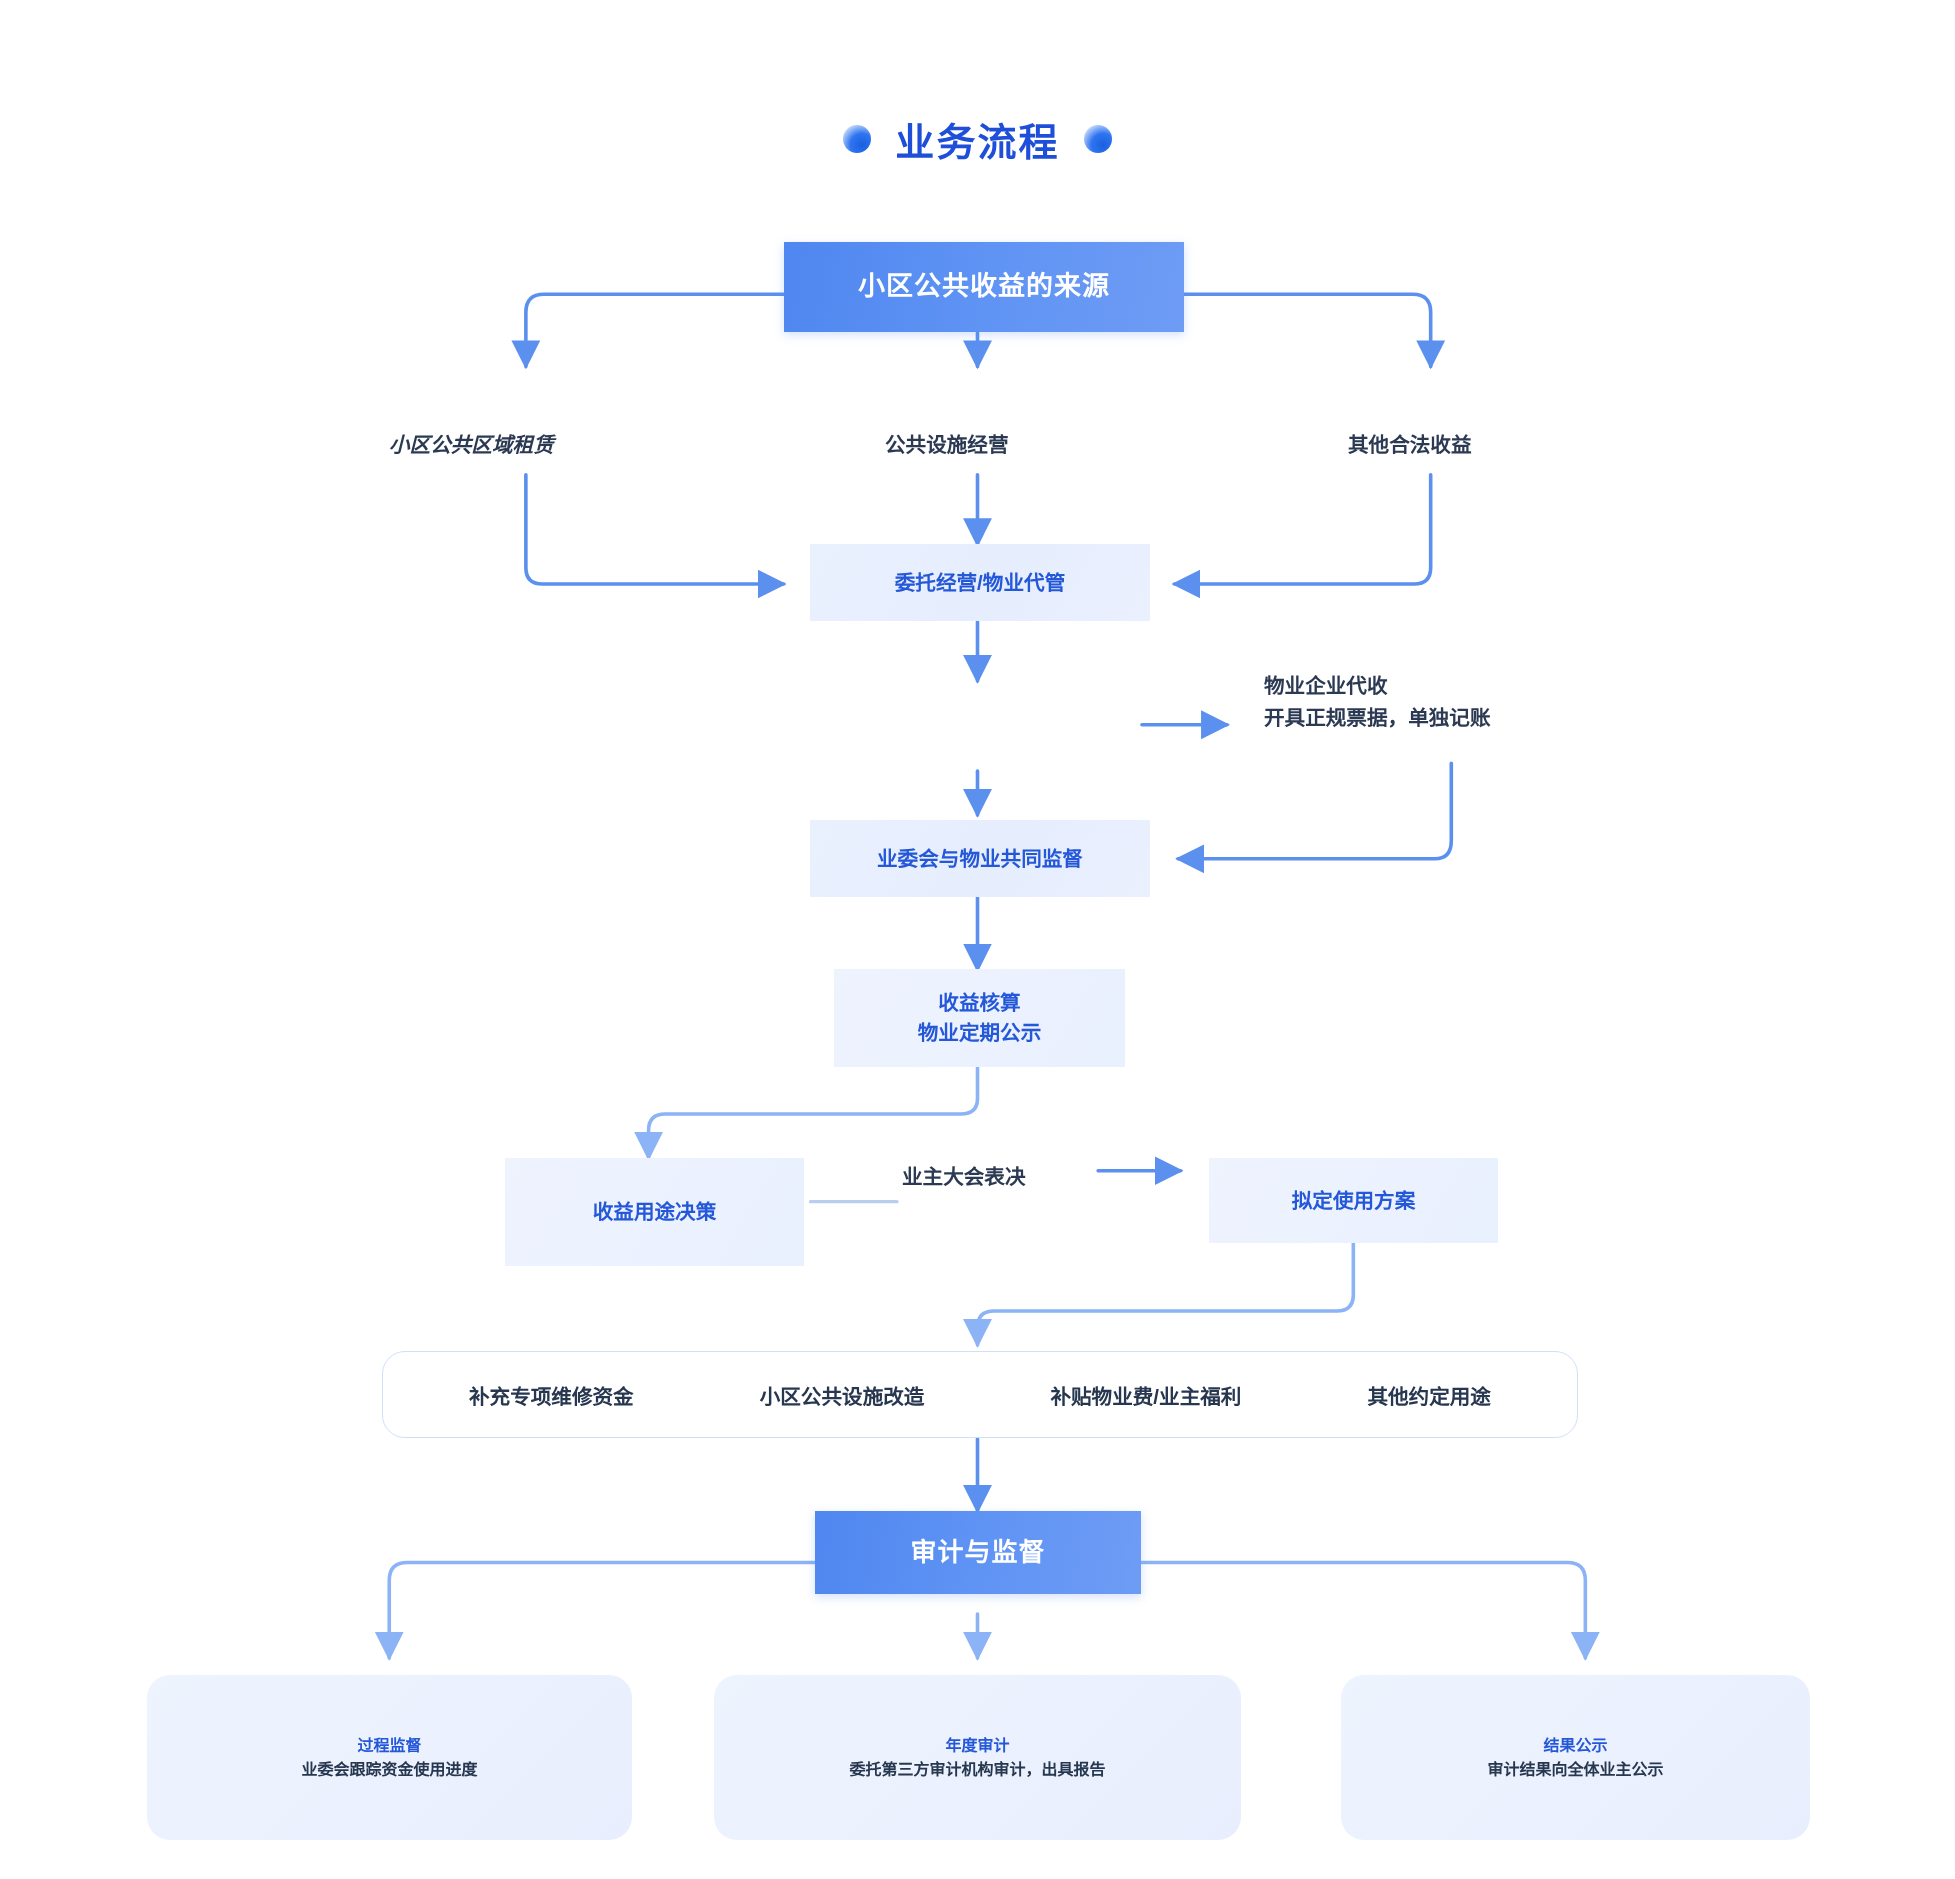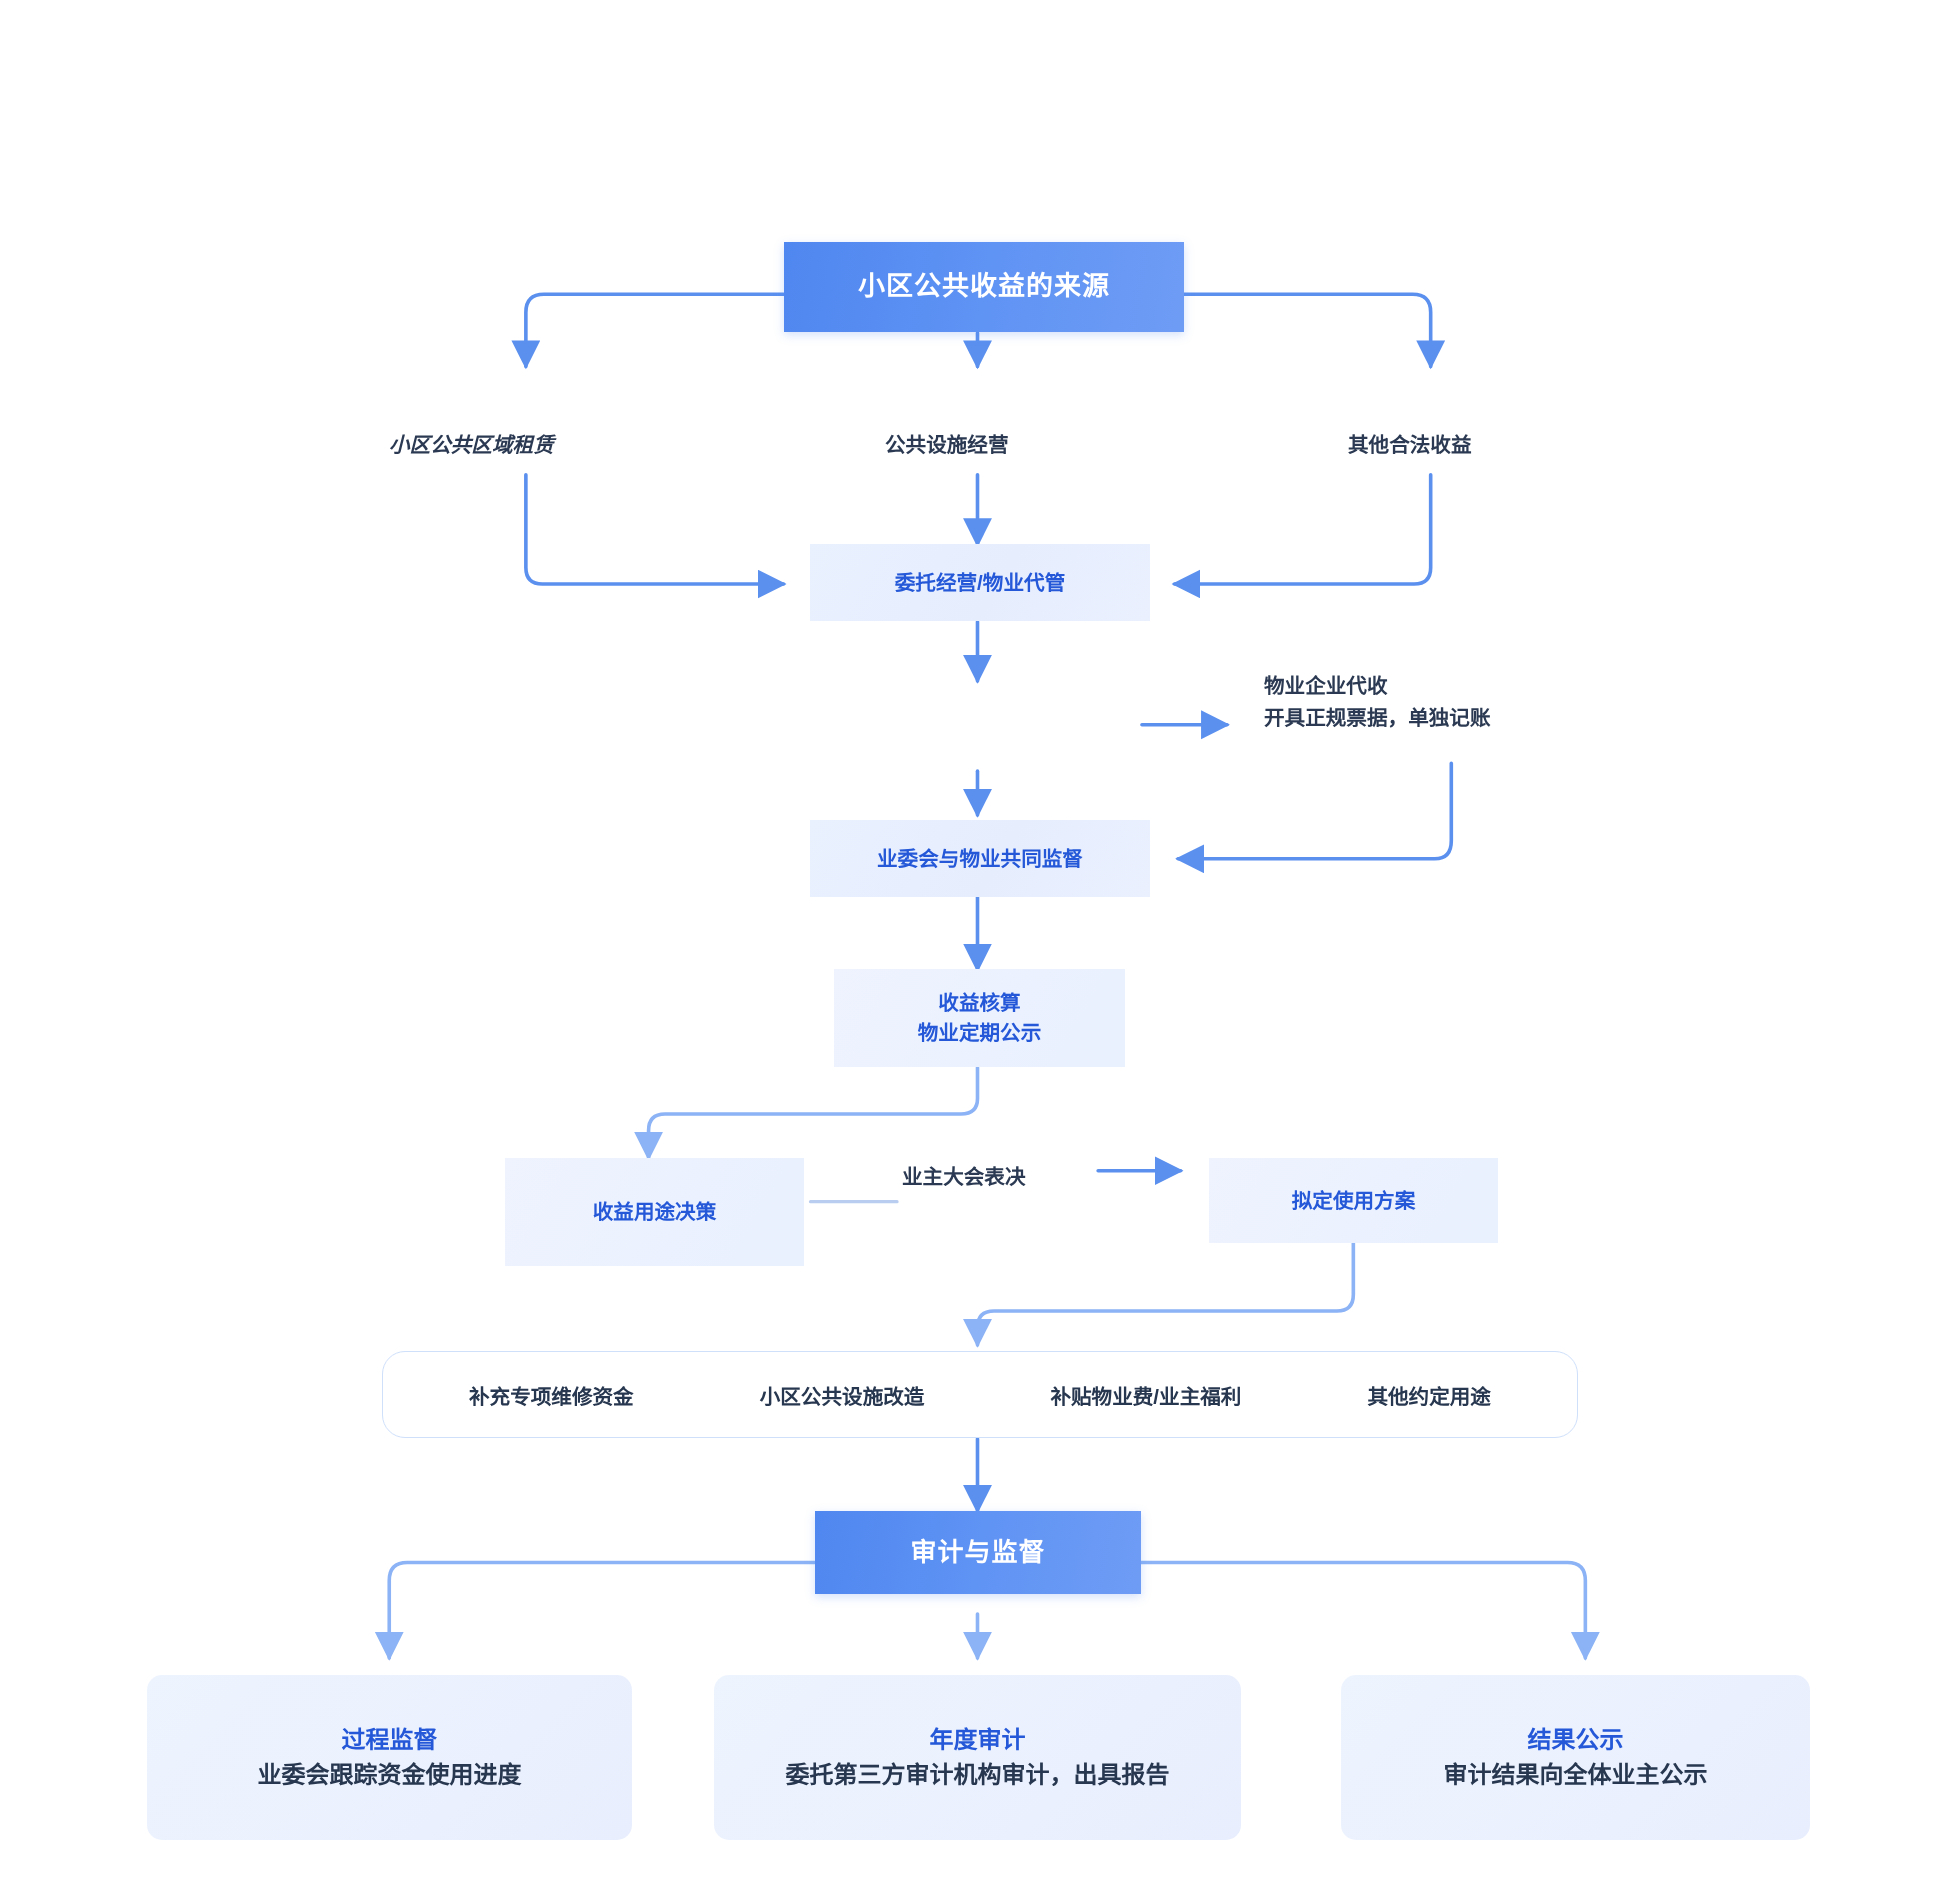--- a/index.html
+++ b/index.html
@@ -75,23 +75,23 @@
     font-weight: bold;
   }
   .node-pale {
     background: linear-gradient(120deg, #eef3fe 0%, #e9f0fe 100%);
     color: #2458d8;
     font-size: 20.6px;
     font-weight: bold;
   }
   .node-result {
     background: linear-gradient(135deg, #eef4fe 0%, #e8eefd 100%);
-    border-radius: 15px;
+    border-radius: 23px;
     color: #2458d8;
-    font-size: 24px;
+    font-size: 16px;
     font-weight: bold;
     text-align: center;
   }
   .node-result .sub {
     color: #27374f;
     font-weight: bold;
   }
   
   .label {
     position: absolute;
@@ -137,20 +137,27 @@
     width: 1955px;
     height: 1880px;
     pointer-events: none;
   }
 </style>
 </head>
 <body>
 
 <div id="stage">
 
+  <div id="title-wrap">
+    <div id="title-inner">
+      <span class="title-dot"></span>
+      <span id="page-title">业务流程</span>
+      <span class="title-dot"></span>
+    </div>
+  </div>
 
   <svg id="wires" viewBox="0 0 3792 3645">
     <defs>
       <marker id="ah" markerWidth="12" markerHeight="12" refX="7.2" refY="4" orient="auto" markerUnits="strokeWidth">
         <path d="M0,0 L8,4 L0,8 z" fill="#5b90ef"></path>
       </marker>
       <marker id="ah2" markerWidth="12" markerHeight="12" refX="7.2" refY="4" orient="auto" markerUnits="strokeWidth">
         <path d="M0,0 L8,4 L0,8 z" fill="#8cb3f5"></path>
       </marker>
     </defs>

